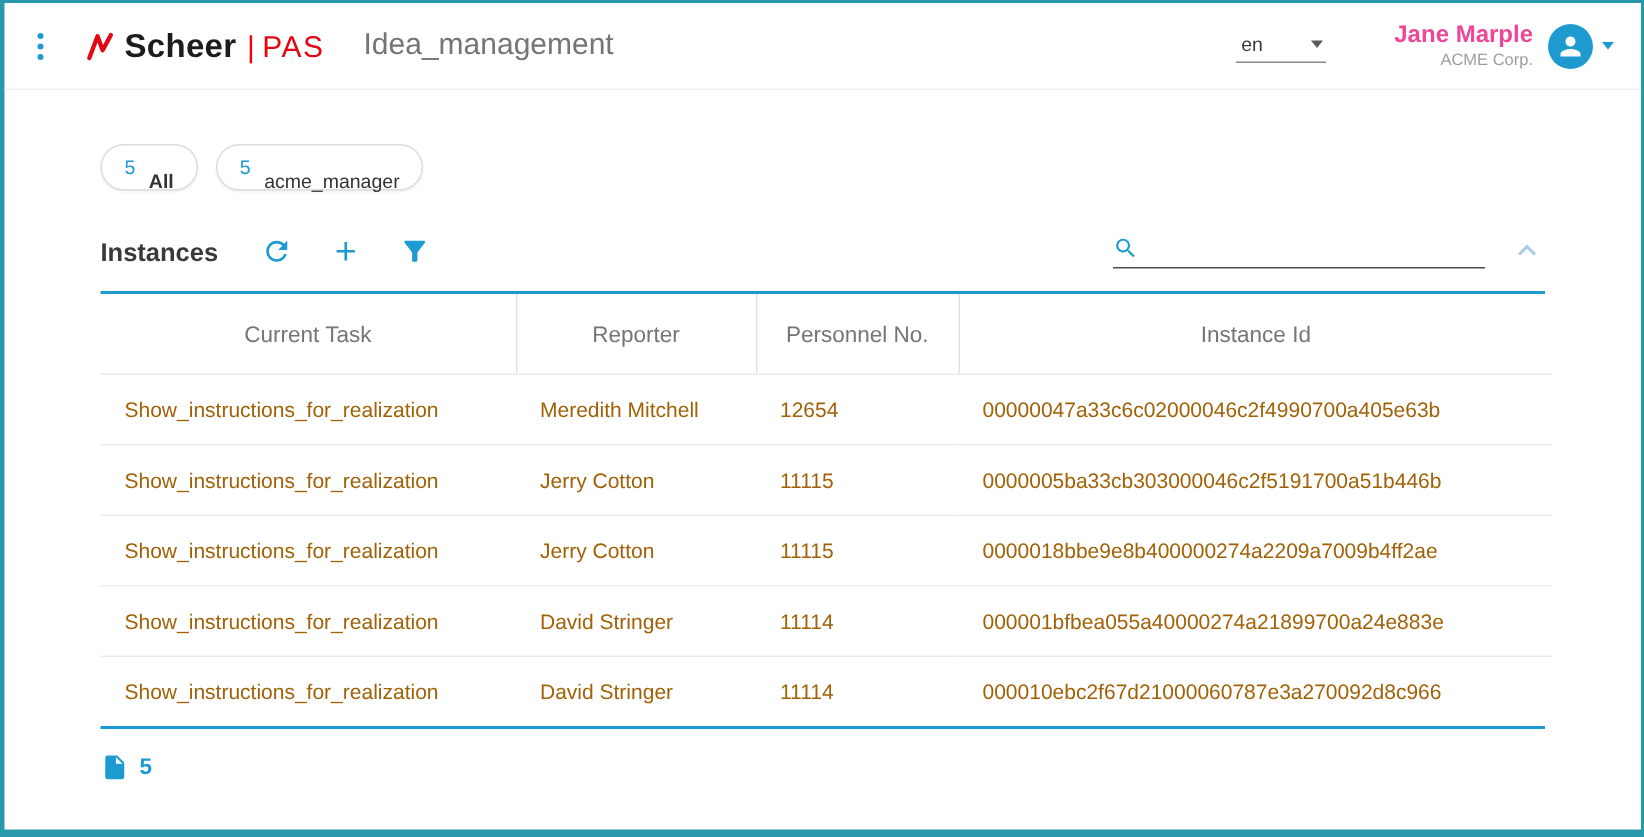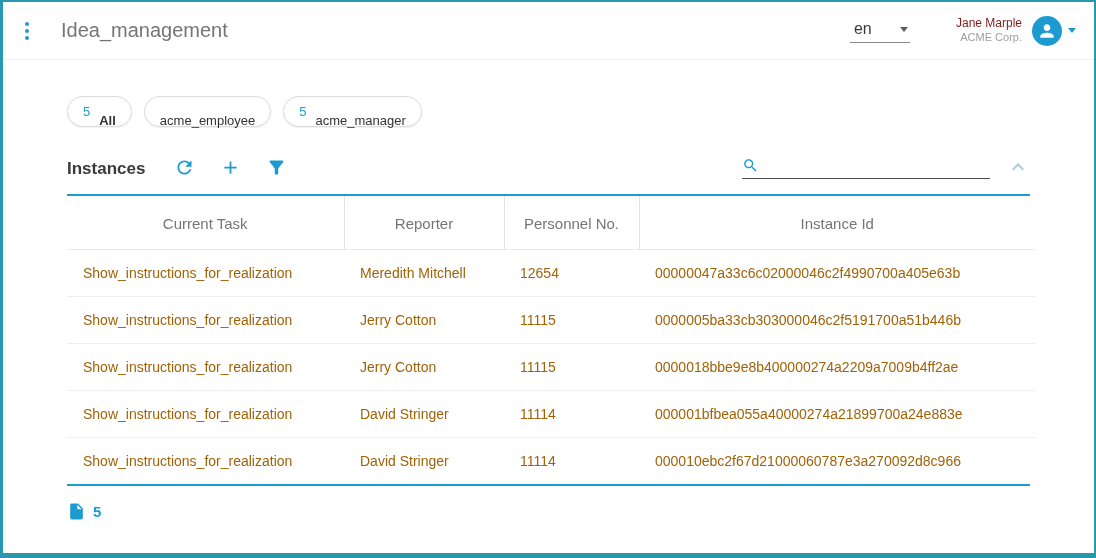--- a/index.html
+++ b/index.html
@@ -27,25 +27,25 @@
   .brand { display: flex; align-items: baseline; margin-left: 22px; }
   .brand-mark { width: 22px; height: 22px; align-self: center; margin-right: 4px; }
   .brand-scheer { font-size: 22px; font-weight: 700; color: #1c1c1c; letter-spacing: .2px; }
   .brand-sep { font-size: 20px; color: #e30613; font-weight: 300; margin: 0 5px 0 7px; }
   .brand-pas { font-size: 20px; color: #e30613; letter-spacing: 1px; }
   .app-title { margin-left: 26px; font-size: 20px; color: #757575; }
   .spacer { flex: 1; }
   .lang-select {
     width: 60px; display: flex; align-items: center; justify-content: space-between;
     border-bottom: 1px solid #8a8a8a; padding: 2px 2px 4px 4px;
-    font-size: 16px; color: #3a3a3a; cursor: pointer; margin-right: 46px;
+    font-size: 13px; color: #3a3a3a; cursor: pointer; margin-right: 46px;
   }
   .tri-down { width: 0; height: 0; border-left: 4px solid transparent; border-right: 4px solid transparent; border-top: 5px solid #5a5a5a; }
   .user-block { text-align: right; margin-right: 10px; line-height: 1.25; }
-  .user-name { font-size: 12px; font-weight: 400; color: #7f1d1d; }
+  .user-name { font-size: 16px; font-weight: 700; color: #ec4899; }
   .user-org { font-size: 11px; color: #9e9e9e; }
   .avatar {
     width: 30px; height: 30px; border-radius: 50%; background: #1d9bd1;
     display: flex; align-items: center; justify-content: center; cursor: pointer; flex: 0 0 auto;
   }
   .avatar svg { width: 20px; height: 20px; fill: #fff; }
   .avatar-caret { margin-left: 6px; width: 0; height: 0; border-left: 4px solid transparent; border-right: 4px solid transparent; border-top: 5px solid #1d9bd1; cursor: pointer; }
 
   
   .chips { margin: 36px 0 0 64px; display: flex; gap: 12px; }
@@ -108,20 +108,28 @@
 
 <div class="frame">
 
   <header class="topbar">
     <div class="kebab">
         <i></i>
         <i></i>
         <i></i>
       </div>
 
+    <div class="brand">
+      <svg class="brand-mark" viewBox="0 0 26 26">
+        <path d="M3 22 L9.5 5 L13.5 16 L20 4" stroke="#e30613" stroke-width="3.4" fill="none" stroke-linecap="round" stroke-linejoin="round"></path>
+      </svg>
+      <span class="brand-scheer">Scheer</span>
+      <span class="brand-sep">|</span>
+      <span class="brand-pas">PAS</span>
+    </div>
 
     <div class="app-title">Idea_management</div>
 
     <div class="spacer"></div>
 
     <div class="lang-select">
       <span>en</span>
       <span class="tri-down"></span>
     </div>
 
@@ -135,23 +143,20 @@
         <path d="M12 12c2.21 0 4-1.79 4-4s-1.79-4-4-4-4 1.79-4 4 1.79 4 4 4zm0 2c-2.67 0-8 1.34-8 4v2h16v-2c0-2.66-5.33-4-8-4z"></path>
       </svg>
     </div>
     <span class="avatar-caret"></span>
   </header>
 
   <div class="chips">
       <div class="chip">
         <span class="chip-count">5</span>
         <span class="chip-label">All</span>
-      </div>
-      <div class="chip">
-        <span class="chip-label">acme_employee</span>
       </div>
       <div class="chip">
         <span class="chip-count">5</span>
         <span class="chip-label">acme_manager</span>
       </div>
     </div>
 
   <div class="toolbar">
     <h2>Instances</h2>
 

